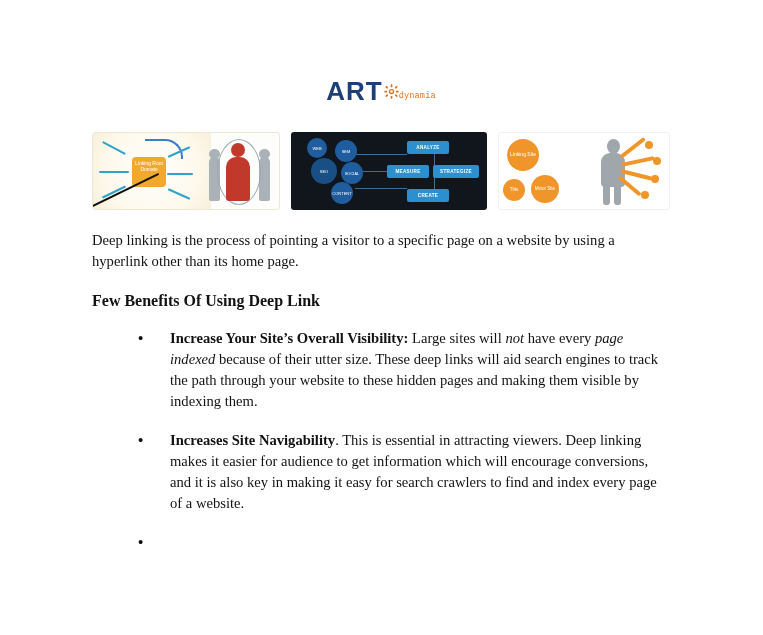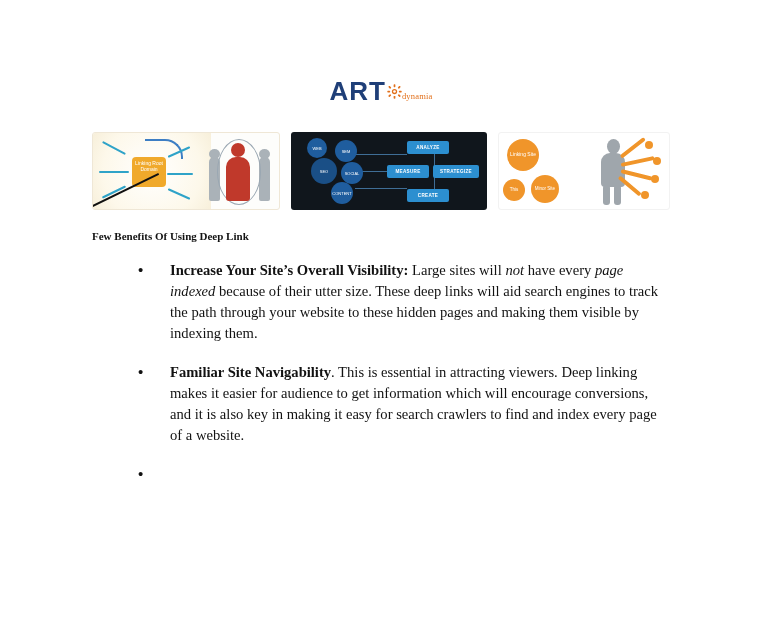--- a/index.html
+++ b/index.html
@@ -50,21 +50,21 @@
   .logo-gear {
     display: inline-block;
     position: relative;
     width: 15px;
     height: 15px;
     vertical-align: middle;
     margin-left: 1px;
   }
   .logo-gear svg { display: block; }
   .logo-sub {
-    font-family: Liberation Serif, serif;
+    font-family: Liberation Mono, monospace;
     font-size: 8.5px;
     color: #e2711d;
     vertical-align: middle;
     letter-spacing: .2px;
     position: relative;
     top: 5px;
     left: 0px;
   }
 
   
@@ -173,21 +173,21 @@
   
   .para {
     margin-top: 20px;
     font-size: 14.6px;
     line-height: 21px;
     color: #121212;
     text-align: left;
   }
   .heading {
     margin-top: 20px;
-    font-size: 11px;
+    font-size: 16px;
     font-weight: bold;
     color: #121212;
   }
   .bullets {
     margin: 0;
     padding: 0;
     list-style: none;
   }
   .bullet {
     position: relative;
@@ -293,29 +293,30 @@
           <div class="i3-branch" style="left:34px; top:34px; width:32px; transform:rotate(14deg);"></div>
           <div class="i3-branch" style="left:32px; top:40px; width:28px; transform:rotate(40deg);"></div>
           <div class="i3-dot" style="left:58px; top:6px;"></div>
           <div class="i3-dot" style="left:66px; top:22px;"></div>
           <div class="i3-dot" style="left:64px; top:40px;"></div>
           <div class="i3-dot" style="left:54px; top:56px;"></div>
         </div>
       </div>
     </div>
 
+    <div class="para"> Deep linking is the process of pointing a visitor to a specific page on a website by using a hyperlink other than its home page.</div>
 
     <div class="heading">Few Benefits Of Using Deep Link</div>
 
     <ul class="bullets">
       <li class="bullet">
         <span class="dot">•</span><span class="b-strong">Increase Your Site’s Overall Visibility:</span><span> Large sites will </span><span class="b-ital">not</span><span> have every </span><span class="b-ital">page indexed</span><span> because of their utter size. These deep links will aid search engines to track the path through your website to these hidden pages and making them visible by indexing them.</span>
       </li>
       <li class="bullet">
-        <span class="dot">•</span><span class="b-strong">Familiar Site Navigability</span><span>. This is essential in attracting viewers. Deep linking makes it easier for audience to get information which will encourage conversions, and it is also key in making it easy for search crawlers to find and index every page of a website.</span>
+        <span class="dot">•</span><span class="b-strong">Increases Site Navigability</span><span>. This is essential in attracting viewers. Deep linking makes it easier for audience to get information which will encourage conversions, and it is also key in making it easy for search crawlers to find and index every page of a website.</span>
       </li>
     </ul>
 
 
     <ul class="bullets">
       <li class="bullet">
         <span class="dot">•</span>
       </li>
     </ul>
 

